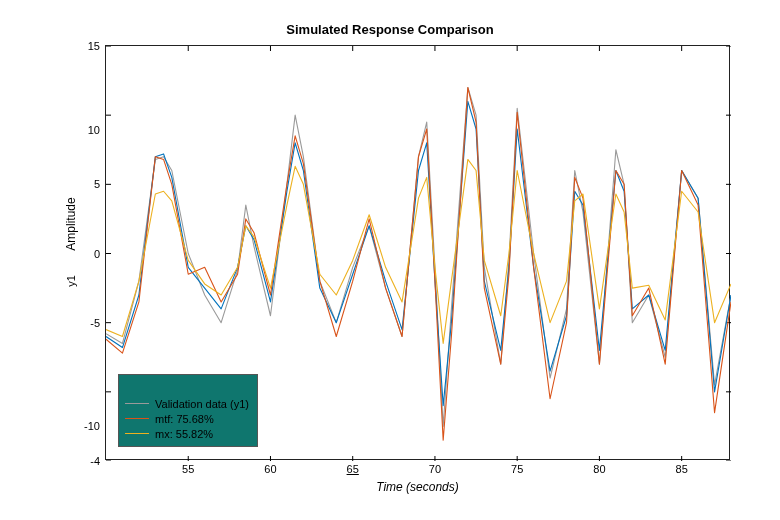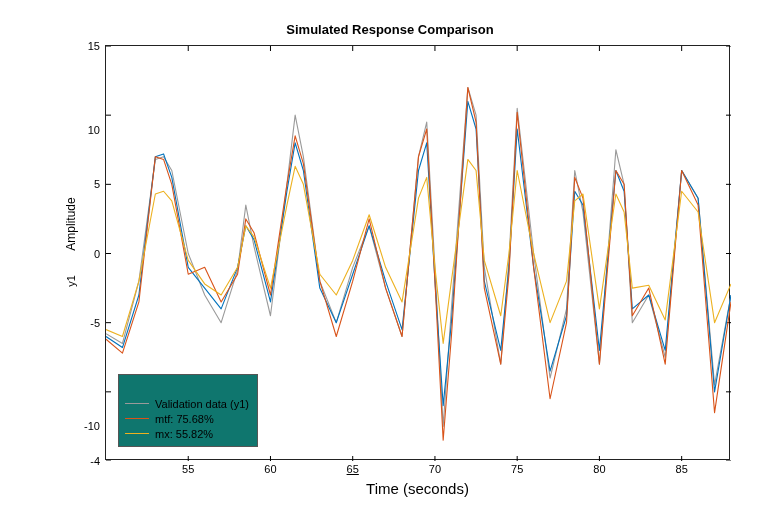--- a/index.html
+++ b/index.html
@@ -32,22 +32,23 @@
     transform: rotate(-90deg);
     font-size: 12px;
   }
   .ylabel-sub {
     transform: rotate(-90deg);
     font-size: 11px;
     margin-top: 44px;
   }
   .xlabel {
     position: absolute;
-    font-size: 15px;
+    font-size: 12px;
     transform: translateX(-50%);
+    font-style: italic;
   }
   .plot-area {
     position: absolute;
     background: #ffffff;
     border: 1px solid #222;
     box-sizing: border-box;
   }
   svg.plot-svg {
     position: absolute;
     left: 0; top: 0;

